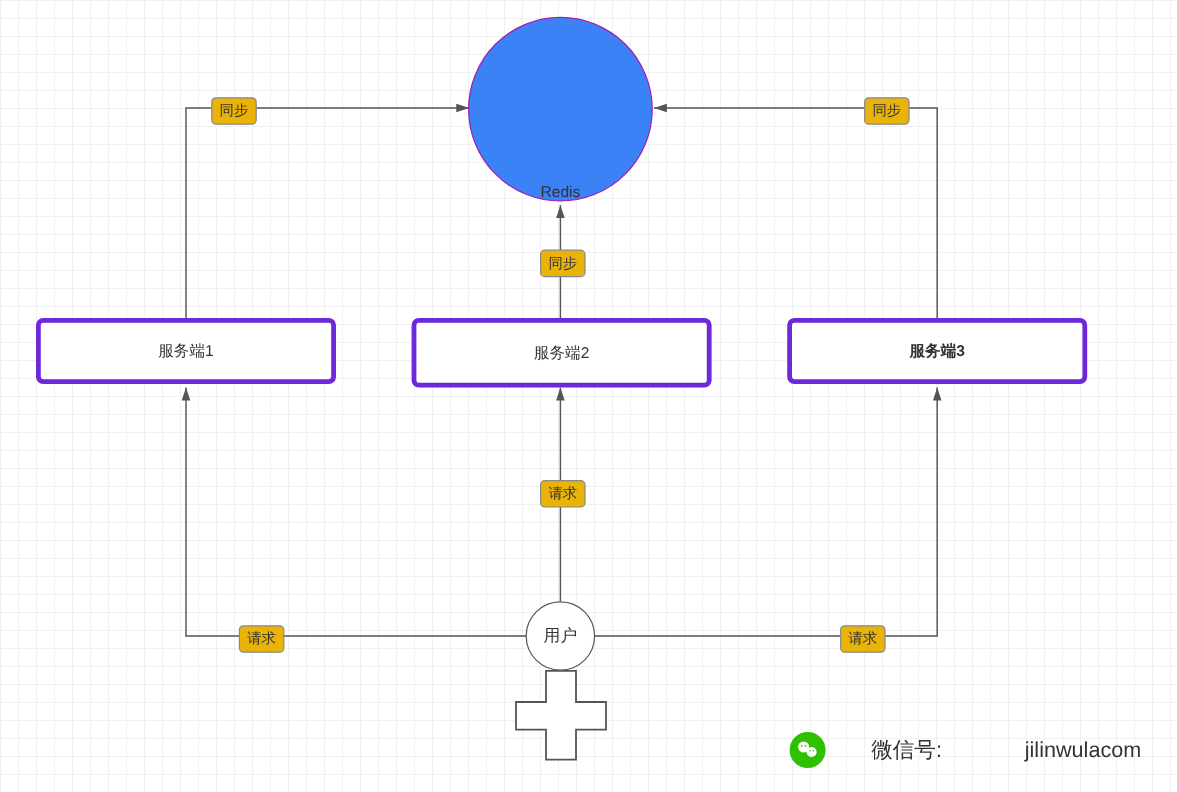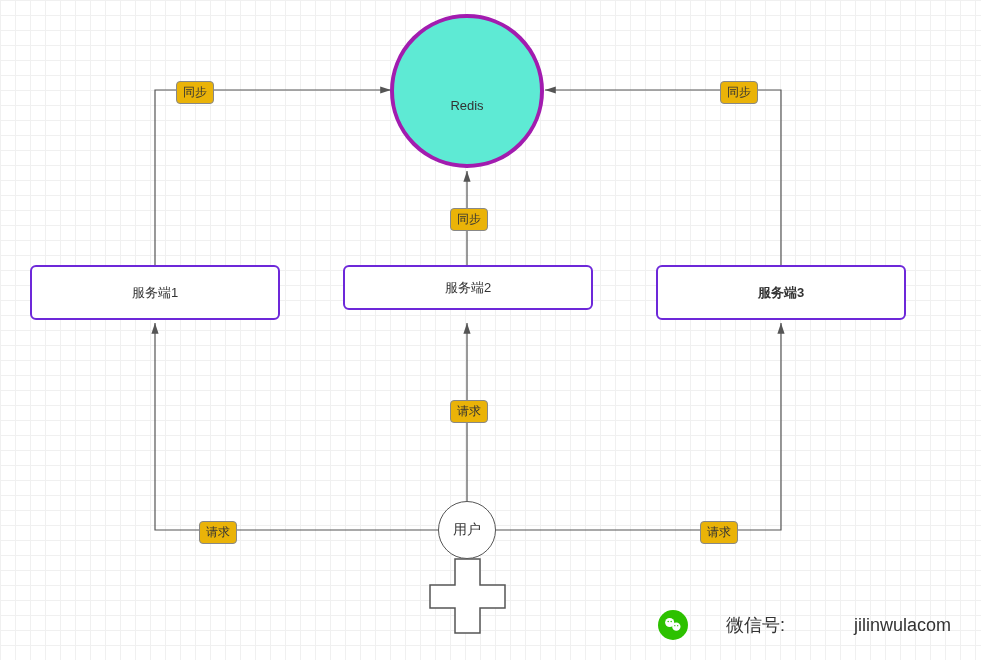--- a/index.html
+++ b/index.html
@@ -19,34 +19,34 @@
     }
     svg.diagram {
       position: absolute;
       top: 0; left: 0;
       width: 981px;
       height: 660px;
     }
     .node-box {
       position: absolute;
       background: #fff;
-      border: 2px solid #6d28d9;
+      border: 4px solid #6d28d9;
       border-radius: 6px;
       display: flex;
       align-items: center;
       justify-content: center;
       font-size: 13px;
     }
     .node-circle {
       position: absolute;
-      background: #5eead4;
-      border: 4px solid #a21caf;
+      background: #3b82f6;
+      border: 1px solid #a21caf;
       border-radius: 50%;
       display: flex;
-      align-items: center;
+      align-items: flex-end;
       justify-content: center;
       padding-top: 28px;
       font-size: 13px;
     }
     .inner-circle {
       position: absolute;
       background: #fff;
       border: 1px solid #888;
       border-radius: 50%;
       display: flex;
@@ -123,21 +123,21 @@
 </svg>
 
 <div class="node-circle" style="left:390px; top:14px; width:154px; height:154px;">
   <span>Redis</span>
 
 </div>
 
 <div class="node-box" style="left:30px; top:265px; width:250px; height:55px;">
   <span>服务端1</span>
 </div>
-<div class="node-box" style="left:343px; top:265px; width:250px; height:45px;">
+<div class="node-box" style="left:343px; top:265px; width:250px; height:58px;">
   <span>服务端2</span>
 </div>
 <div class="node-box" style="left:656px; top:265px; width:250px; height:55px;font-weight:bold;">
   <span>服务端3</span>
 </div>
 
 <div class="user-circle" style="left:438px; top:501px; width:58px; height:58px;">
   <span>用户</span>
 </div>
 

